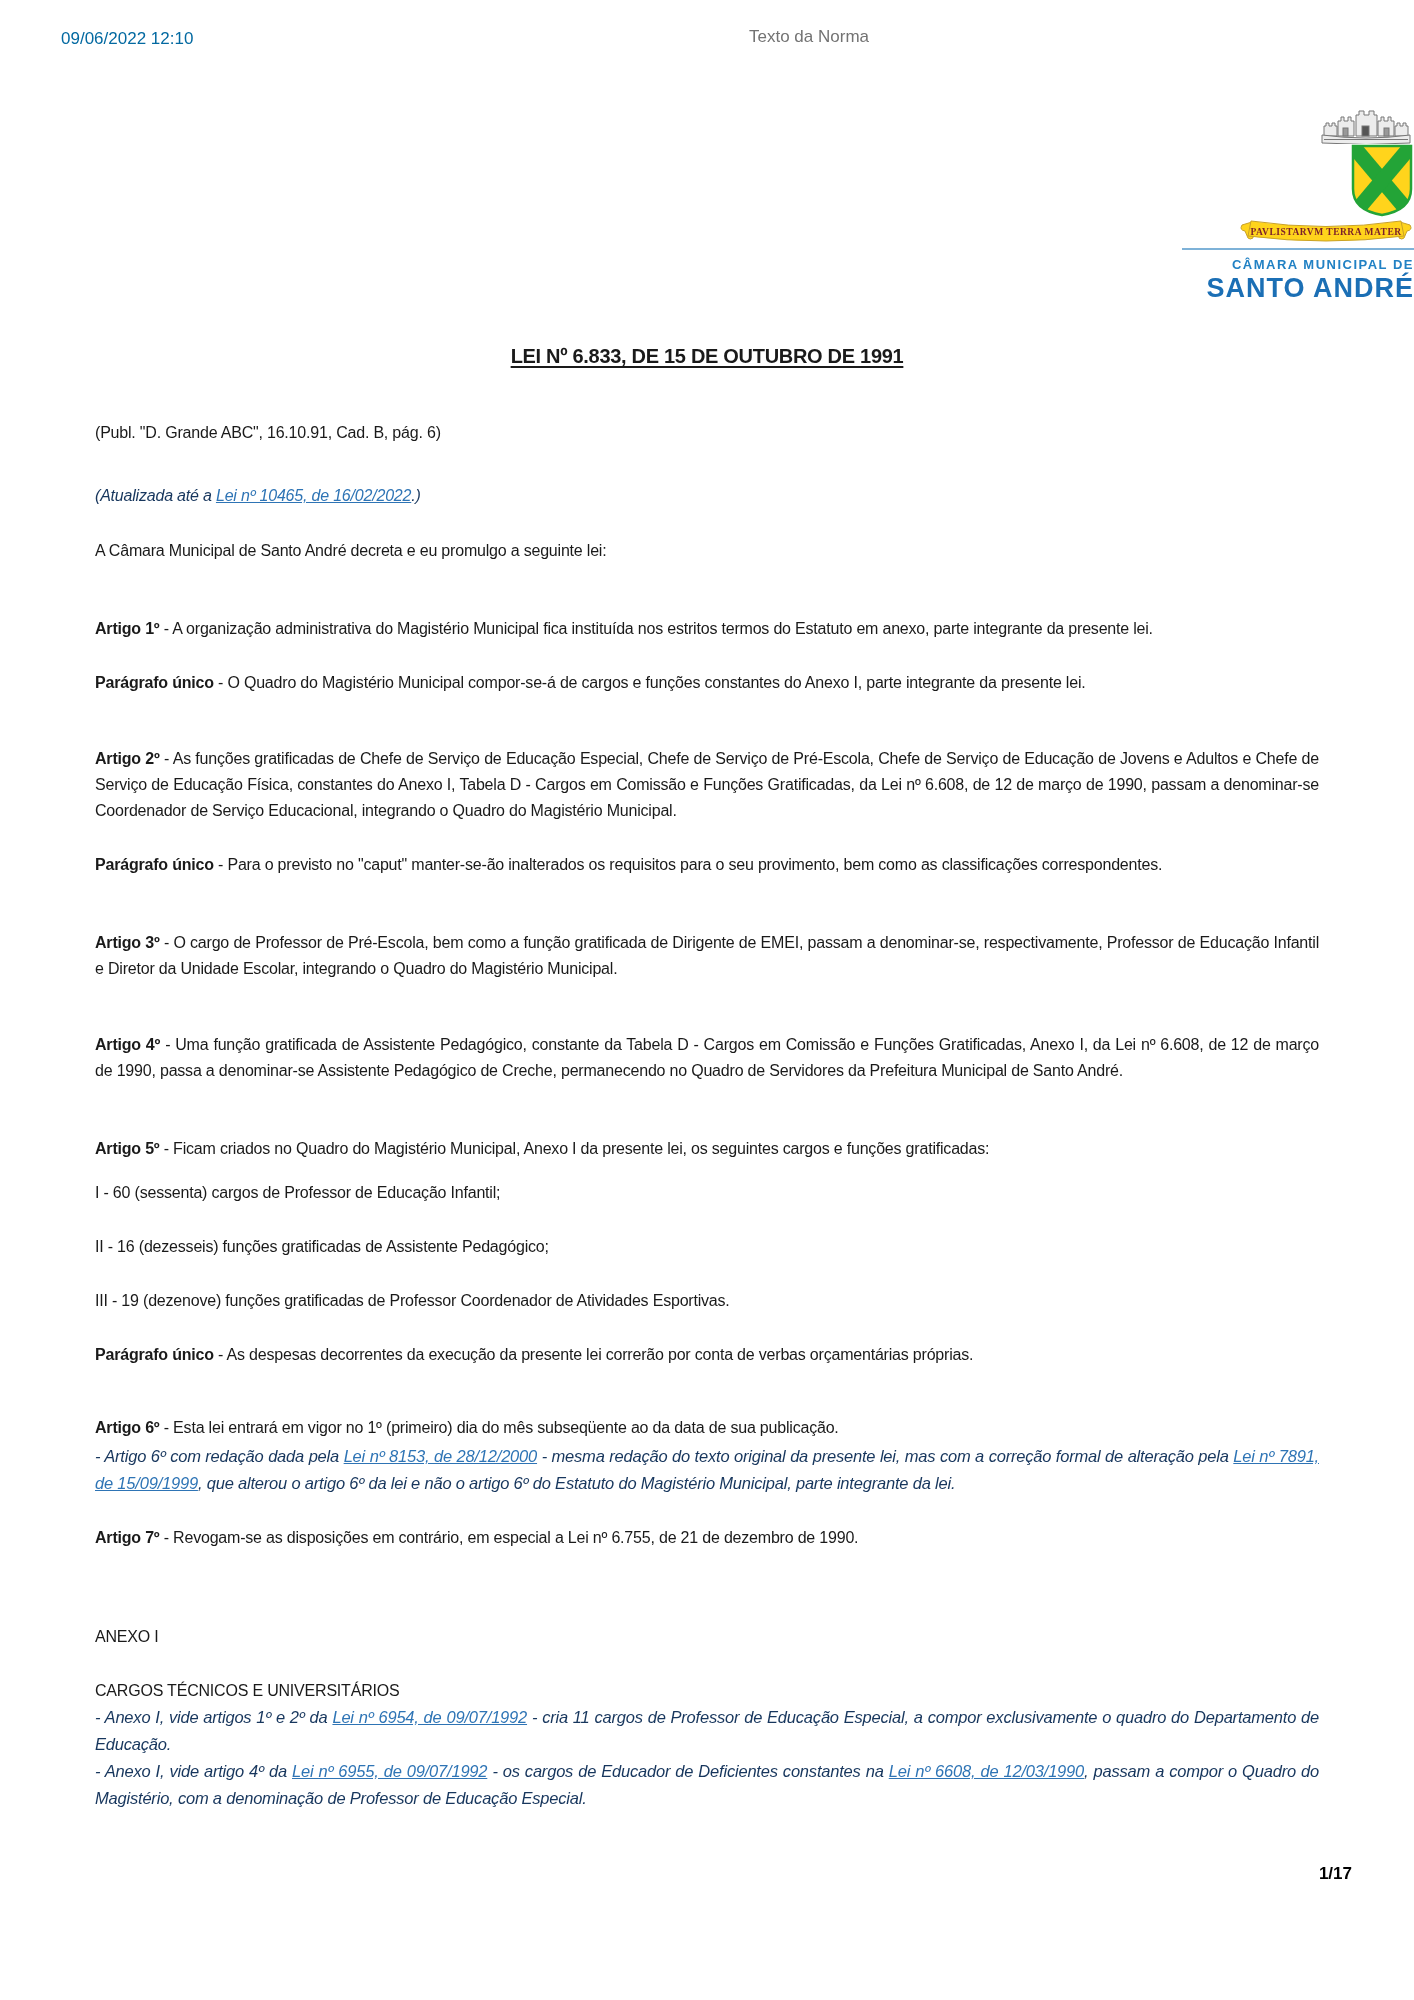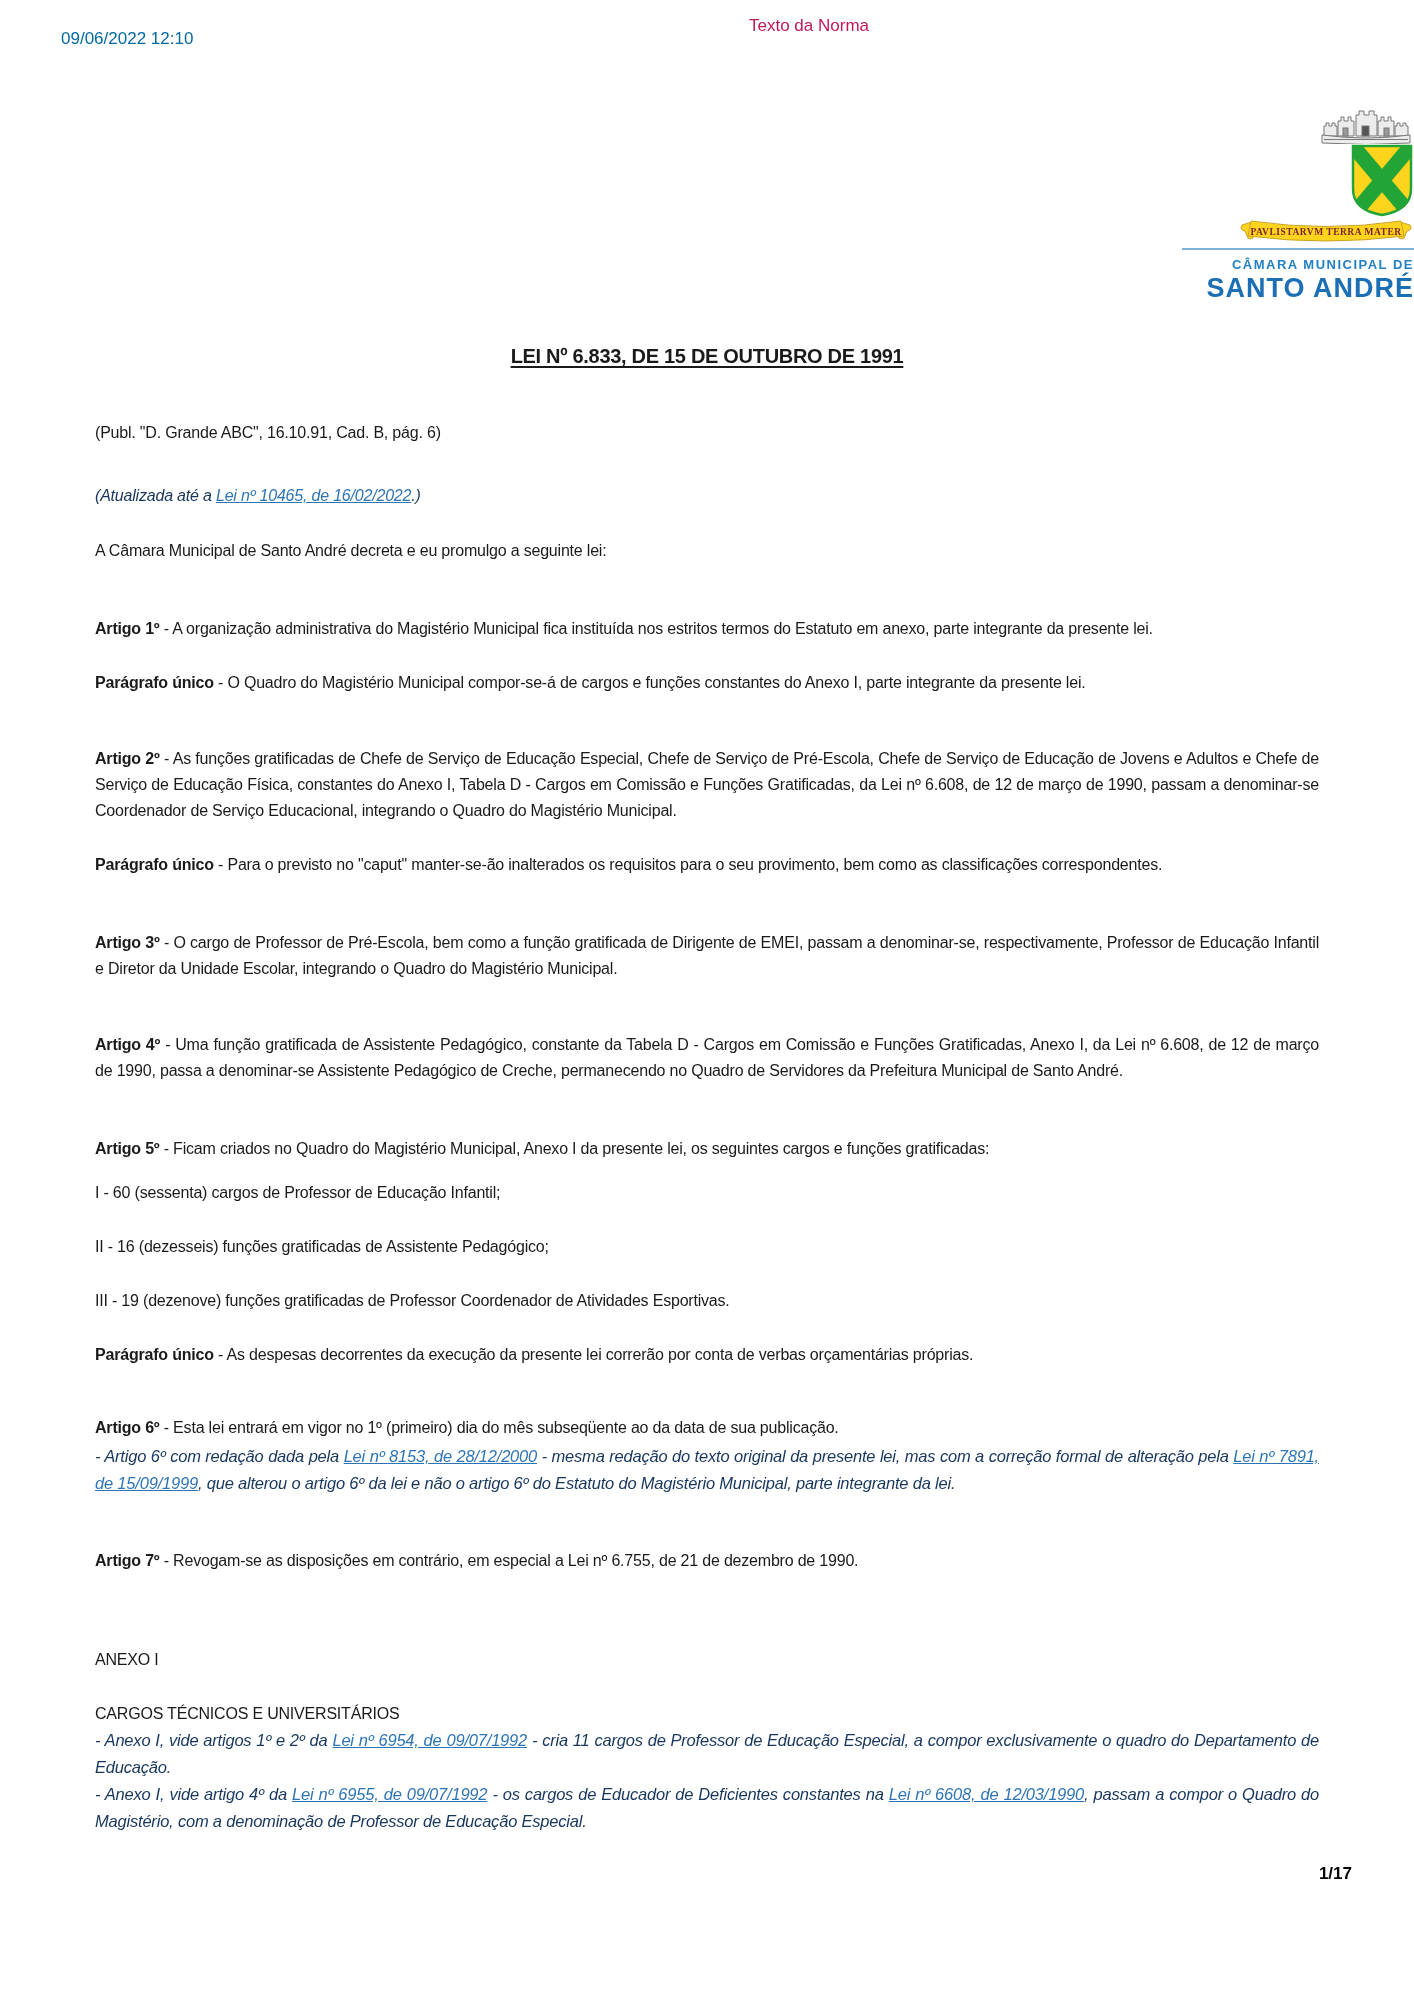--- a/index.html
+++ b/index.html
@@ -1,21 +1,21 @@
 <!DOCTYPE html>
 <html style="--shield-yellow: #ffd41c; --shield-green: #23a437; --crown-fill: #ececec; --crown-stroke: #777777; --ribbon-stroke: #c9a227; --motto-red: #7a1f2b; --rule-blue: #7eb2d8; --org-blue1: #2181c4; --org-blue2: #1b6fb5;"><head>
 <meta charset="utf-8">
 <style>
   html,body{margin:0;padding:0;background:#fff;}
   .page{position:relative;width:1414px;height:2000px;background:#fff;overflow:hidden;
         font-family:"Liberation Sans",sans-serif;color:#1a1a1a;}
 
   
   .hdr-date{position:absolute;left:61px;top:29px;font-size:17px;color:#0369a1;}
-  .hdr-title{position:absolute;left:749px;top:16px;font-size:17px;color:#be185d;}
+  .hdr-title{position:absolute;left:749px;top:27px;font-size:17px;color:#737373;}
 
   
   .logo{position:absolute;top:110px;left:0;right:0;display:flex;flex-direction:column;align-items:flex-end;}
   .logo .rule{width:232px;height:2px;background:var(--rule-blue);margin-top:3px;}
   .org1{margin-top:6px;font-size:13px;font-weight:bold;letter-spacing:1.5px;color:var(--org-blue1);line-height:17px;}
   .org2{margin-top:1px;font-size:27px;font-weight:bold;letter-spacing:1px;color:var(--org-blue2);line-height:29px;}
 
   
   .content{position:absolute;left:95px;top:343px;width:1224px;font-size:16px;line-height:26px;letter-spacing:-0.2px;}
   .doc-title{font-size:20px;font-weight:bold;letter-spacing:-0.3px;text-decoration:underline;
@@ -36,21 +36,21 @@
   .blk-par2{margin-top:28px;}
   .blk-artigo3{margin-top:52px;}
   .blk-artigo4{margin-top:50px;}
   .blk-artigo5{margin-top:52px;}
   .blk-item1{margin-top:18px;}
   .blk-item2{margin-top:28px;}
   .blk-item3{margin-top:28px;}
   .blk-par3{margin-top:28px;}
   .blk-artigo6{margin-top:47px;}
   .blk-nota6{margin-top:2px;}
-  .blk-artigo7{margin-top:51px;}
+  .blk-artigo7{margin-top:28px;}
   .blk-anexo{margin-top:73px;}
   .blk-cargos{margin-top:28px;}
   .blk-notaA{margin-top:0;}
   .blk-notaB{margin-top:0;}
 
   .footer-page{position:absolute;right:62px;top:1864px;font-size:17px;font-weight:bold;color:#000;}
 </style>
 </head>
 <body>
 

